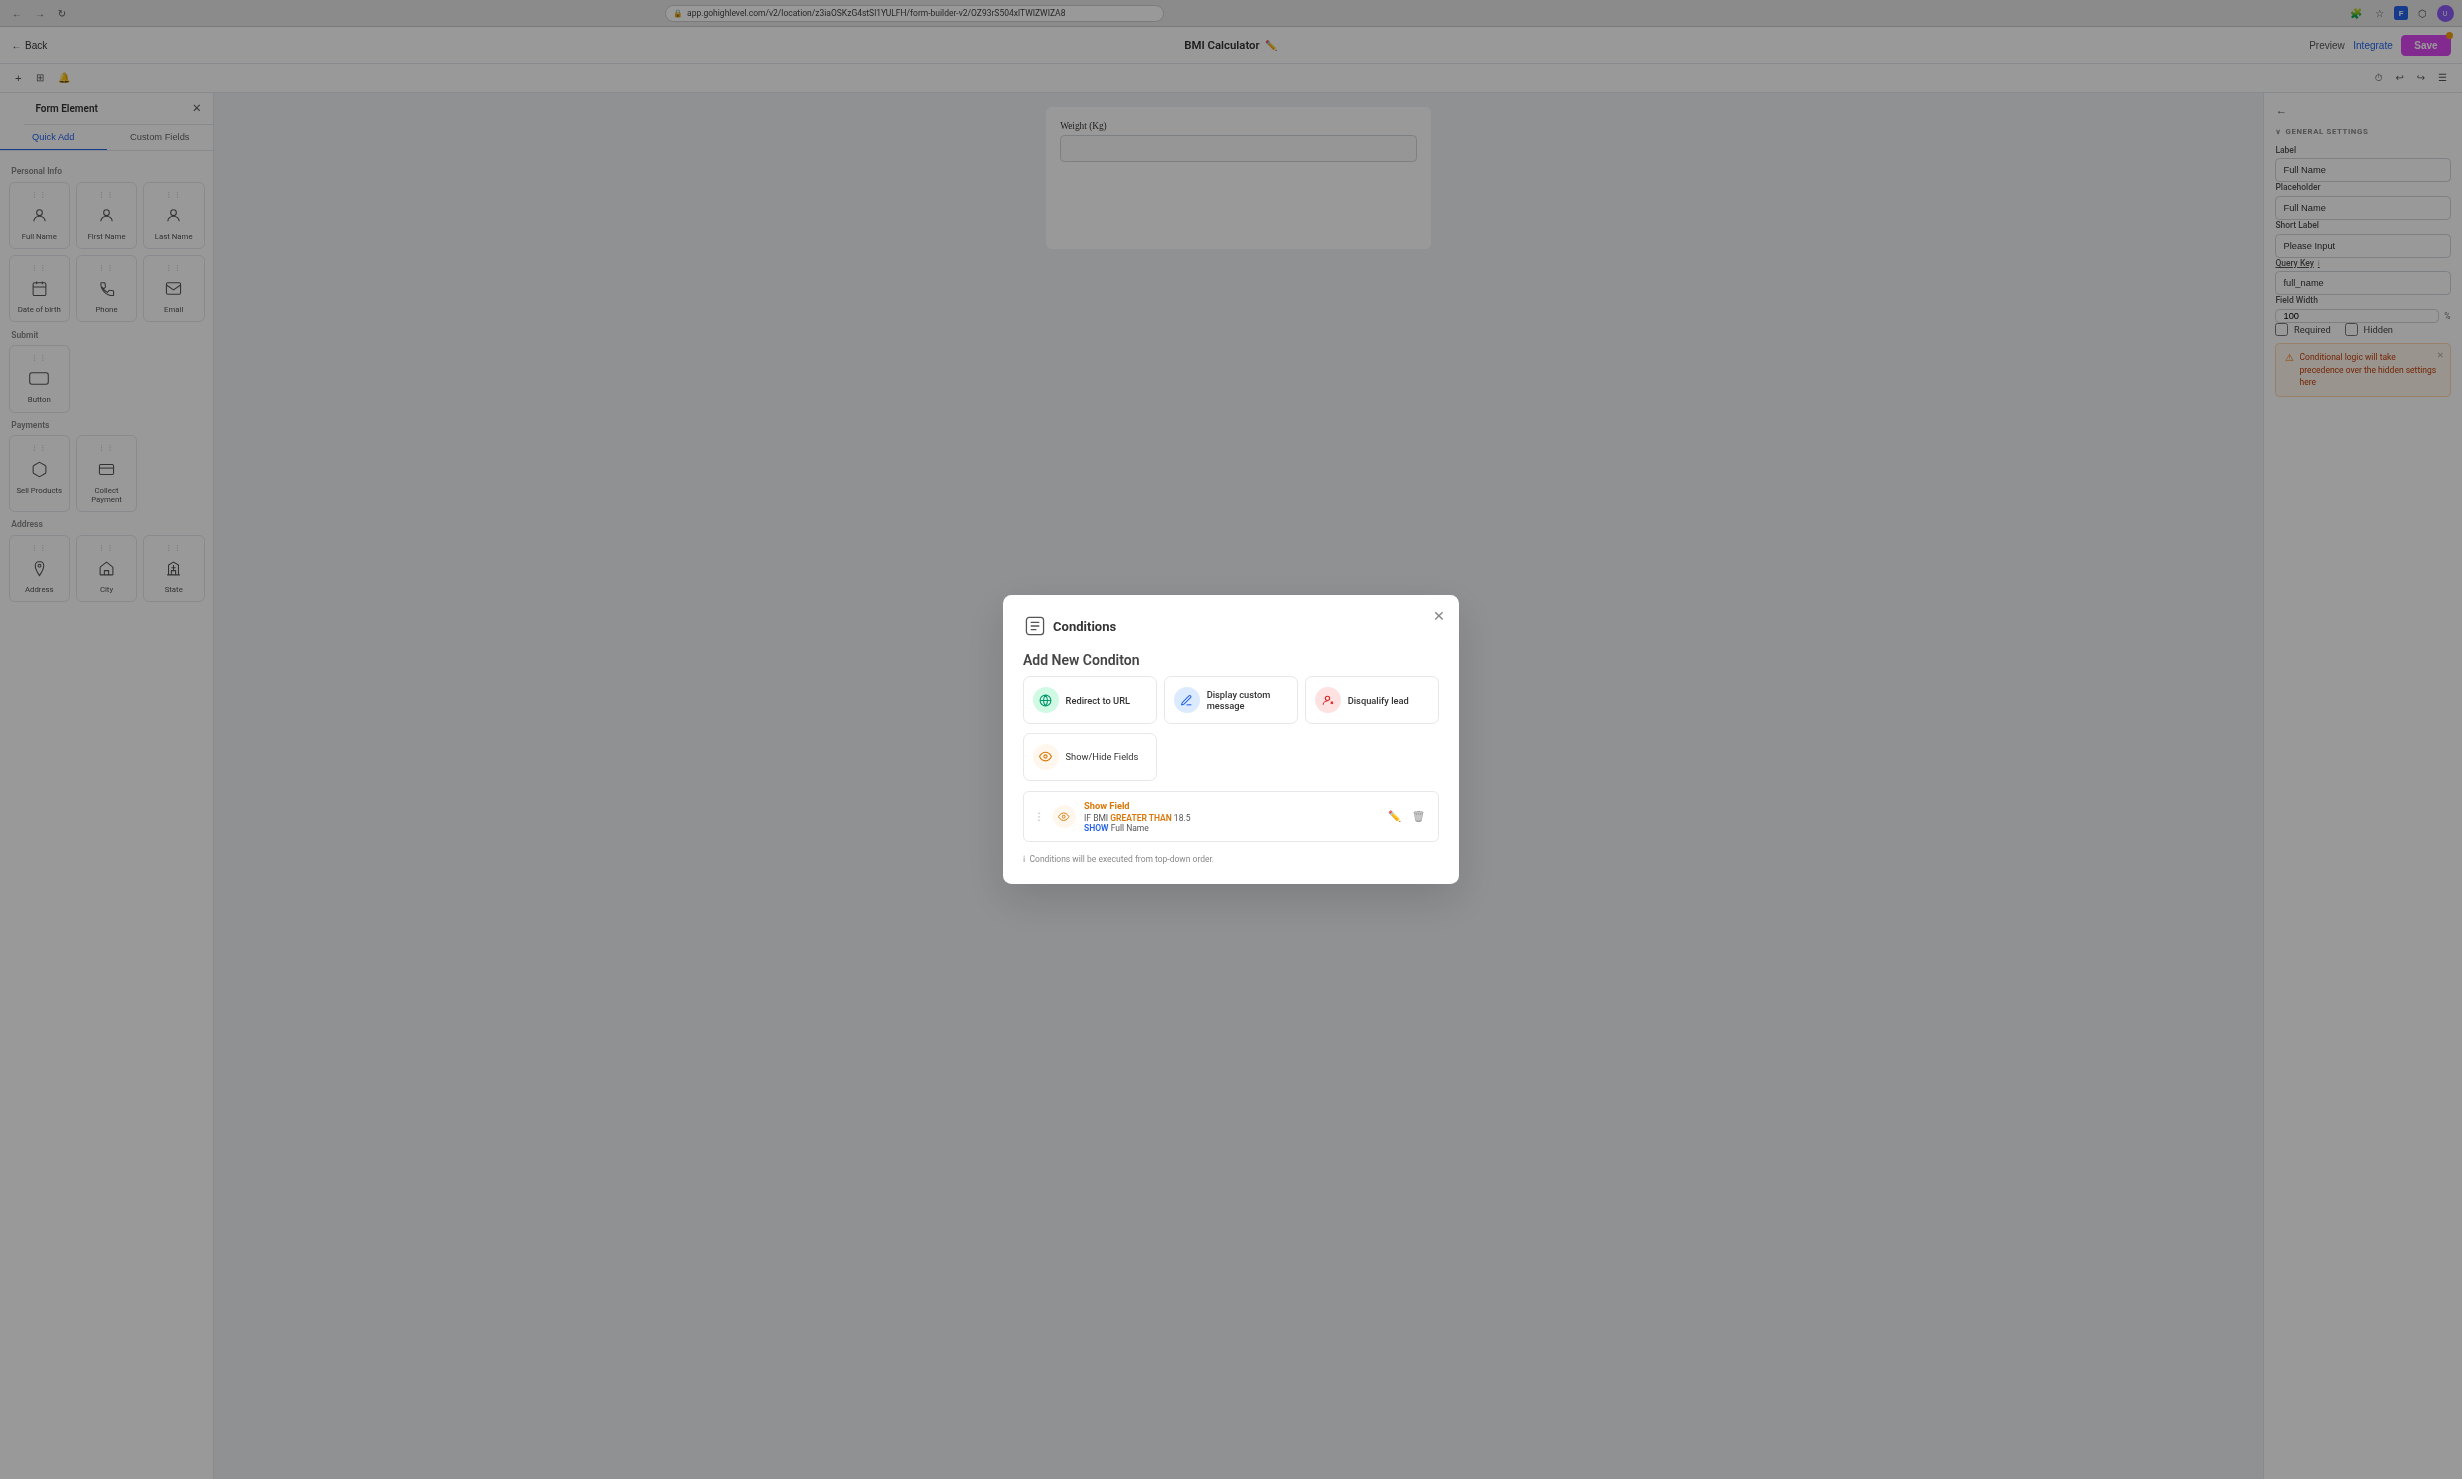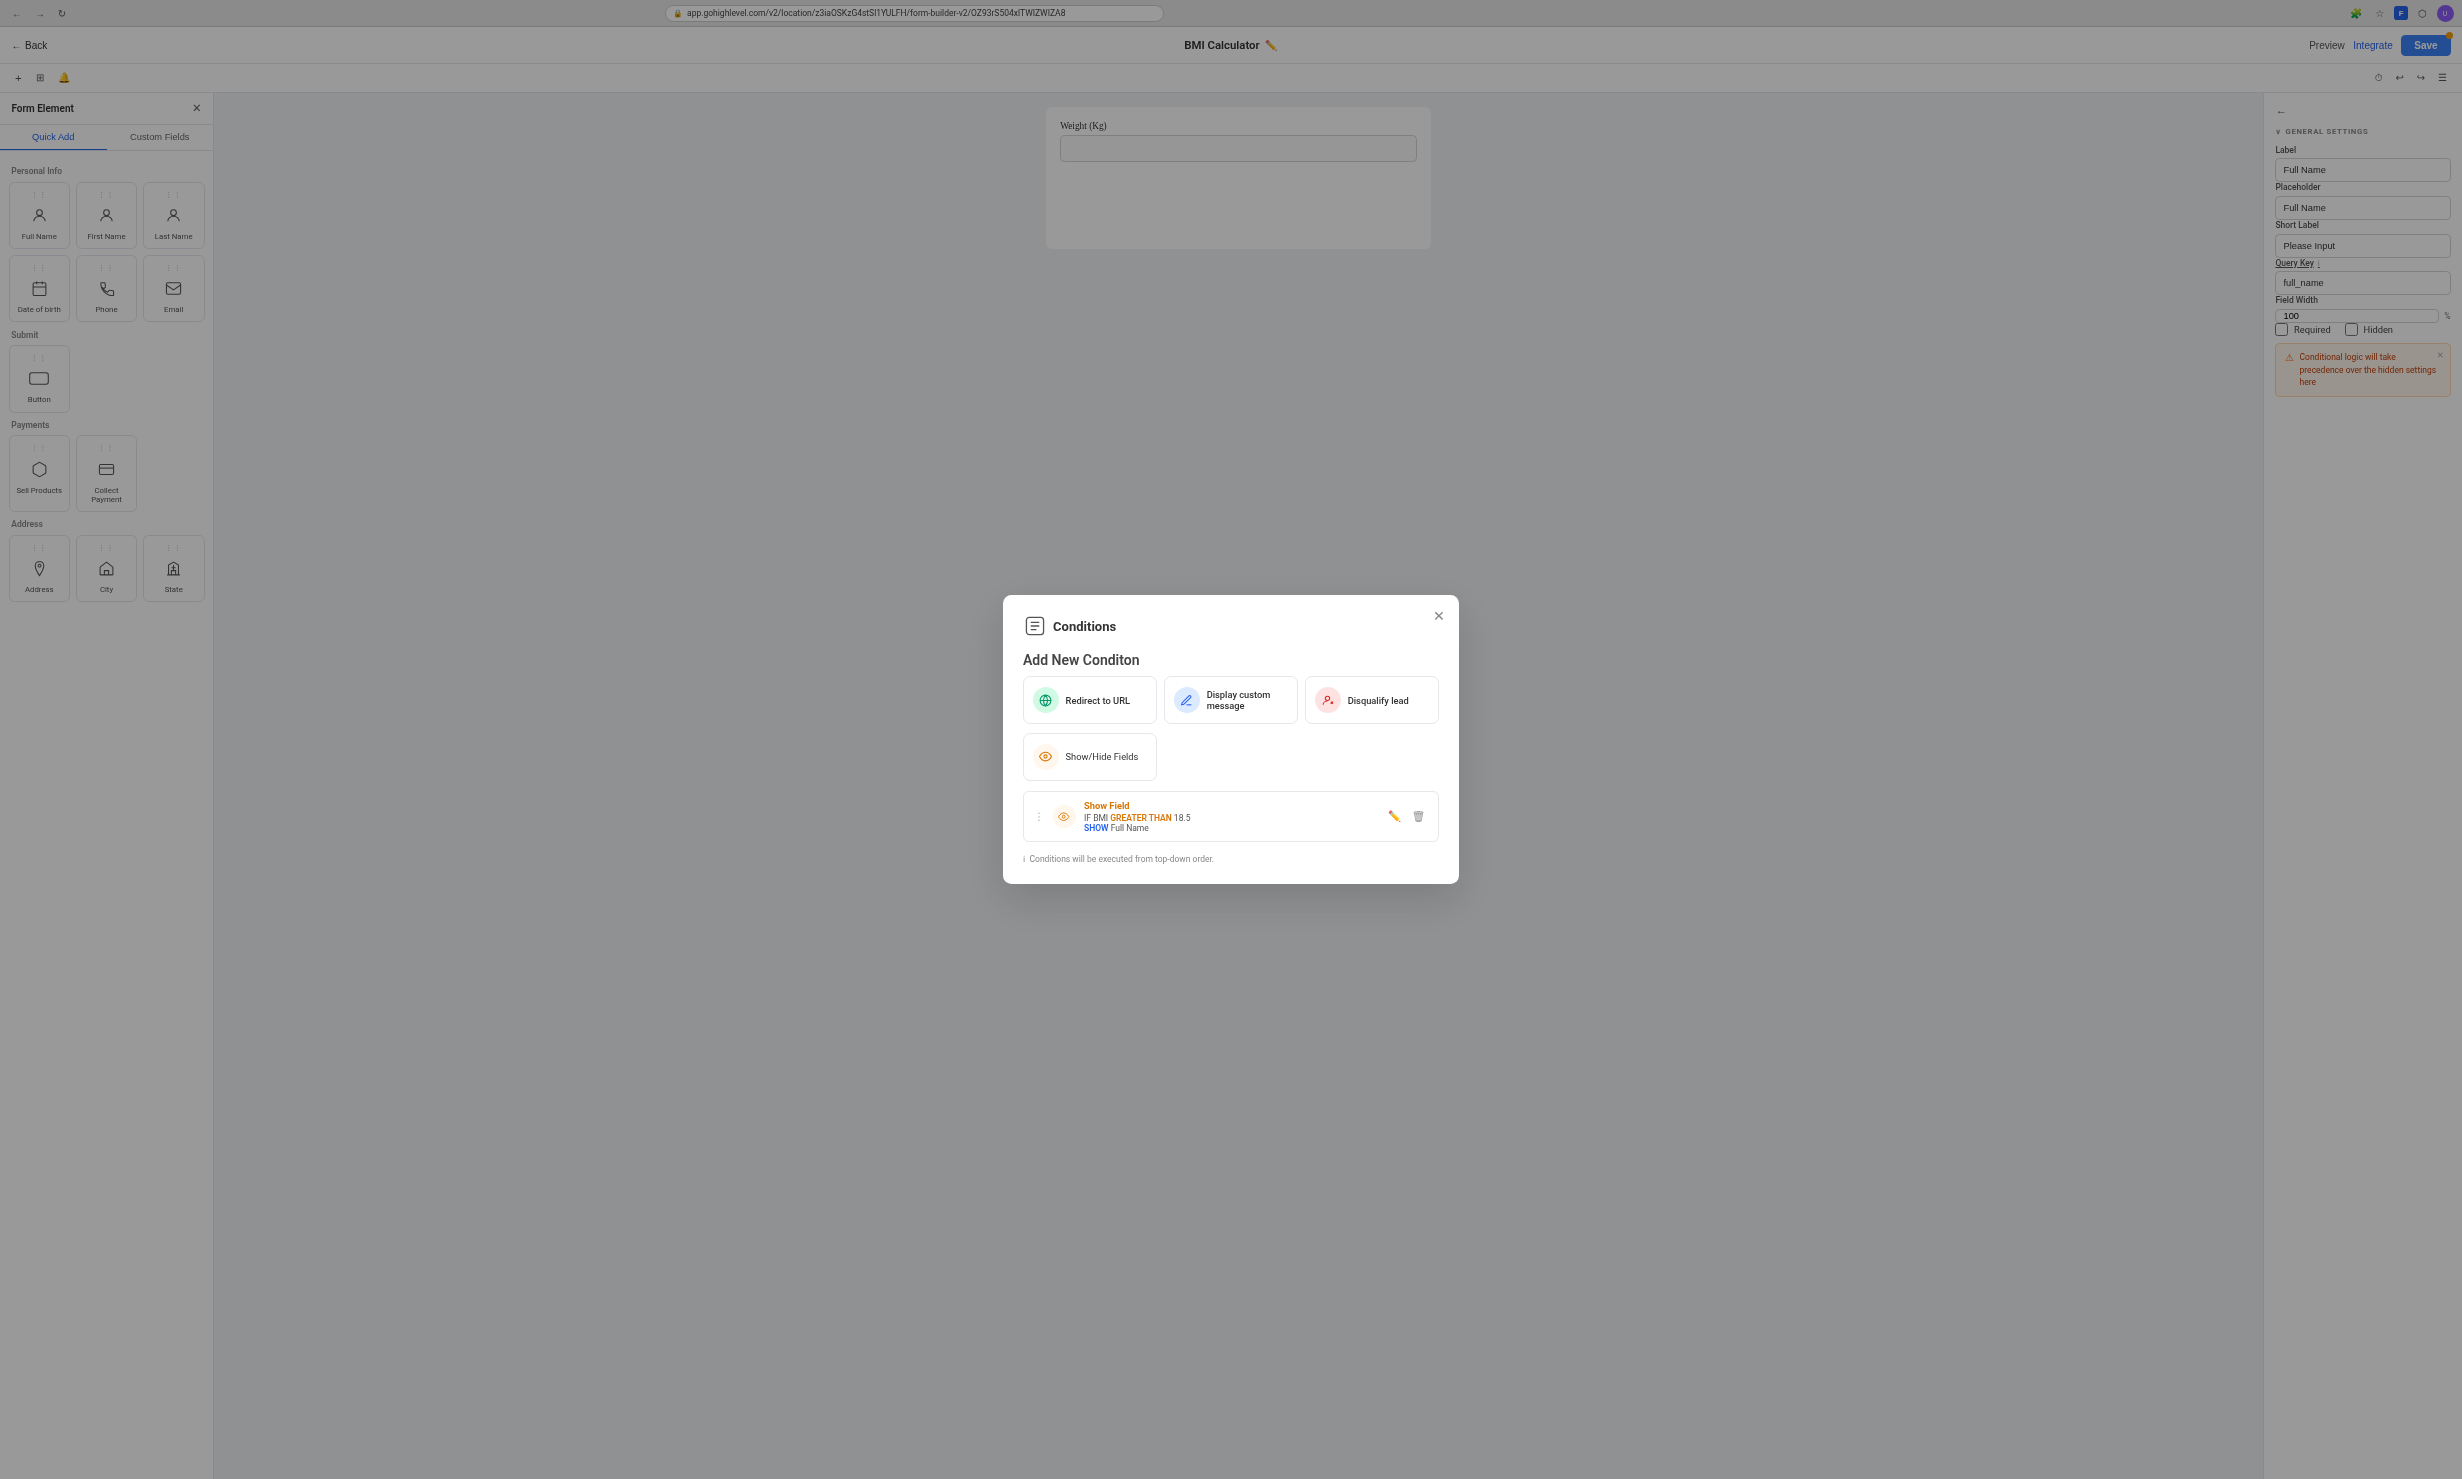--- a/index.html
+++ b/index.html
@@ -117,21 +117,21 @@
       border: none;
       cursor: pointer;
       color: #555;
       font-size: 10px;
     }
     .header-integrate-btn {
       color: #2563eb;
       font-weight: 500;
     }
     .header-save-btn {
-      background: #3b82f6;
+      background: #d946ef;
       color: white;
       border: none;
       border-radius: 4.3px;
       padding: 5px 13px;
       font-size: 10px;
       font-weight: 600;
       cursor: pointer;
       position: relative;
     }
     .header-save-btn::after {
@@ -176,20 +176,21 @@
       display: flex;
       flex-direction: column;
       overflow: hidden;
     }
     .sidebar-header {
       padding: 8.5px 11.4px;
       border-bottom: 0.7px solid #e5e7eb;
       display: flex;
       align-items: center;
       justify-content: space-between;
+      margin-left: 24px;
     }
     .sidebar-title {
       font-weight: 600;
       font-size: 10px;
     }
     .sidebar-close {
       background: none;
       border: none;
       cursor: pointer;
       color: #666;

